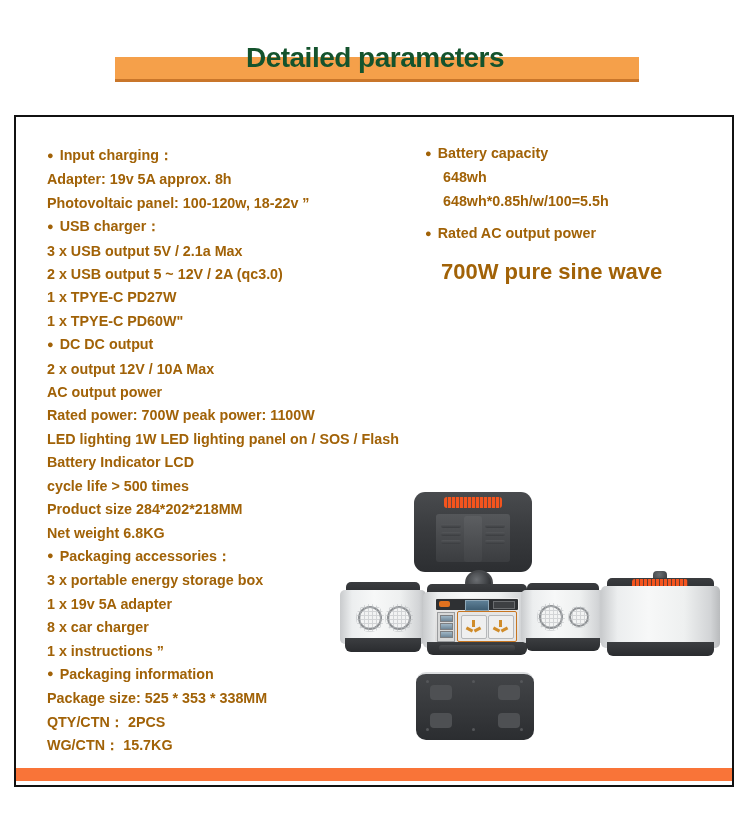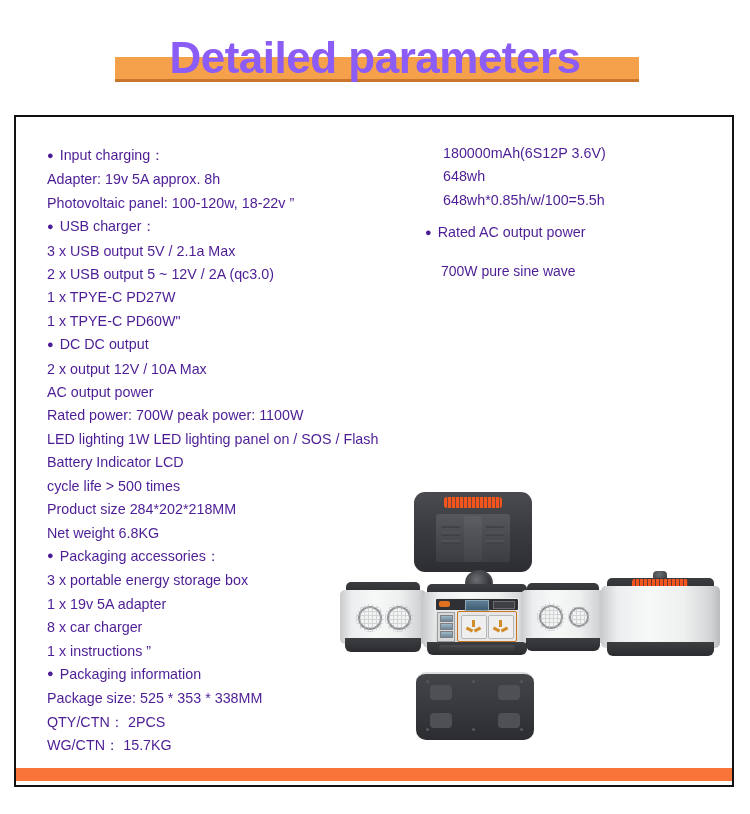--- a/index.html
+++ b/index.html
@@ -31,23 +31,23 @@
     height: 22px;
     background: #F5A04A;
     border-bottom: 3px solid #C9762A;
   }
   .title-text {
     position: absolute;
     left: 0;
     top: 0;
     width: 750px;
     text-align: center;
-    font-size: 44px;
+    font-size: 28px;
     font-weight: bold;
-    color: #8b5cf6;
+    color: #14532d;
     letter-spacing: -0.5px;
     line-height: 56px;
     white-space: nowrap;
   }
 
   
   .panel {
     position: absolute;
     left: 14px;
     top: 115px;
@@ -63,40 +63,40 @@
     bottom: 4px;
     width: 100%;
     height: 13px;
     background: #F97438;
   }
 
   
   .spec-col {
     position: absolute;
     font-size: 14.3px;
-    color: #4c1d95;
-    font-weight: normal;
+    color: #a16207;
+    font-weight: bold;
     line-height: 23.4px;
     white-space: nowrap;
   }
   .col-left  { left: 31px; top: 27px; }
   .col-right { left: 409px; top: 25px; }
 
   .line { display: block; }
   .line.bullet::before {
     content: "\25CF";
     font-size: 11px;
     margin-right: 6px;
     position: relative;
     top: -1.5px;
   }
   .line.indent { padding-left: 18px; }
   .line.gap-top { margin-top: 9px; }
   .line.big {
-    font-size: 14px;
+    font-size: 22px;
     padding-left: 16px;
     margin-top: 12px;
     line-height: 26px;
   }
 
   
   .products {
     position: absolute;
     left: 300px;
     top: 375px;
@@ -290,21 +290,21 @@
     <span class="line">1 x 19v 5A adapter</span>
     <span class="line">8 x car charger</span>
     <span class="line">1 x instructions  ”</span>
     <span class="line bullet">Packaging information</span>
     <span class="line">Package size: 525 * 353 * 338MM</span>
     <span class="line">QTY/CTN： 2PCS</span>
     <span class="line">WG/CTN： 15.7KG</span>
   </div>
 
   <div class="spec-col col-right">
-    <span class="line indent">180000mAh(6S12P 3.6V)</span>
+    <span class="line bullet">Battery capacity</span>
     <span class="line indent">648wh</span>
     <span class="line indent">648wh*0.85h/w/100=5.5h</span>
     <span class="line bullet gap-top">Rated AC output power</span>
     <span class="line big">700W pure sine wave</span>
   </div>
 
   <div class="products">
 
     <div class="unit" id="unit-top">
       <div class="shell"></div>

